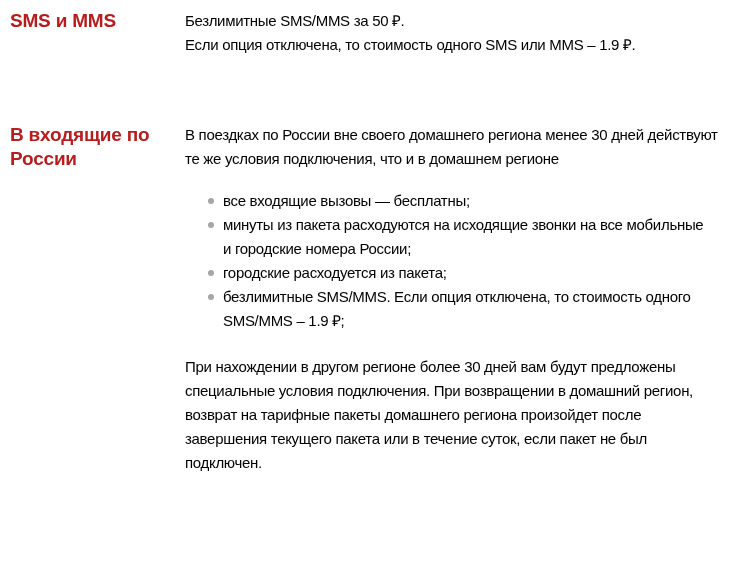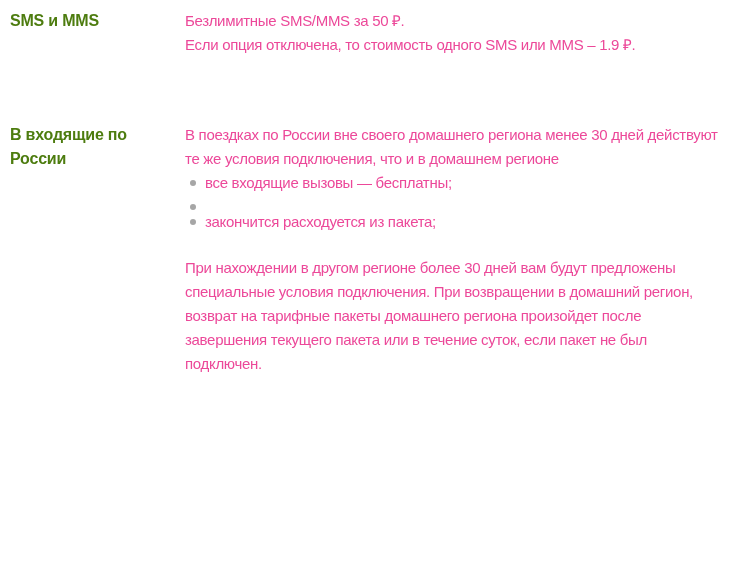--- a/index.html
+++ b/index.html
@@ -19,42 +19,42 @@
   }
   .section {
     display: grid;
     grid-template-columns: 175px 556px;
     align-items: start;
   }
   .section + .section {
     margin-top: 38px;
   }
   .section-label {
-    font-size: 16px;
+    font-size: 19px;
     font-weight: 700;
     line-height: 24px;
-    color: #4d7c0f;
+    color: #b91c1c;
     letter-spacing: -0.2px;
   }
   .section-body {
     font-size: 15px;
     line-height: 24px;
     letter-spacing: -0.3px;
-    color: #ec4899;
+    color: #000000;
   }
   .section-body p {
     margin: 0;
     white-space: pre-line;
   }
   p.para-gap {
     margin-bottom: 28px;
   }
   ul.bullet-list {
     list-style: none;
-    margin: 0;
+    margin: 18px;
     padding: 0;
   }
   ul.bullet-list li {
     display: flex;
     align-items: flex-start;
   }
   .bullet-dot {
     flex: 0 0 auto;
     width: 6px;
     height: 6px;
@@ -87,24 +87,31 @@
     <div class="section-body">
       <p>В поездках по России вне своего домашнего региона менее 30 дней действуют
 те же условия подключения, что и в домашнем регионе</p>
       <ul class="bullet-list">
         <li>
           <span class="bullet-dot"></span>
           <span class="bullet-text">все входящие вызовы — бесплатны;</span>
         </li>
         <li>
           <span class="bullet-dot"></span>
+          <span class="bullet-text">минуты из пакета расходуются на исходящие звонки на все мобильные
+и городские номера России;</span>
         </li>
         <li>
           <span class="bullet-dot"></span>
-          <span class="bullet-text">закончится расходуется из пакета;</span>
+          <span class="bullet-text">городские расходуется из пакета;</span>
+        </li>
+        <li>
+          <span class="bullet-dot"></span>
+          <span class="bullet-text">безлимитные SMS/MMS. Если опция отключена, то стоимость одного
+SMS/MMS – 1.9 ₽;</span>
         </li>
       </ul>
       <p class="closing">При нахождении в другом регионе более 30 дней вам будут предложены
 специальные условия подключения. При возвращении в домашний регион,
 возврат на тарифные пакеты домашнего региона произойдет после
 завершения текущего пакета или в течение суток, если пакет не был
 подключен.</p>
     </div>
   </div>
 

